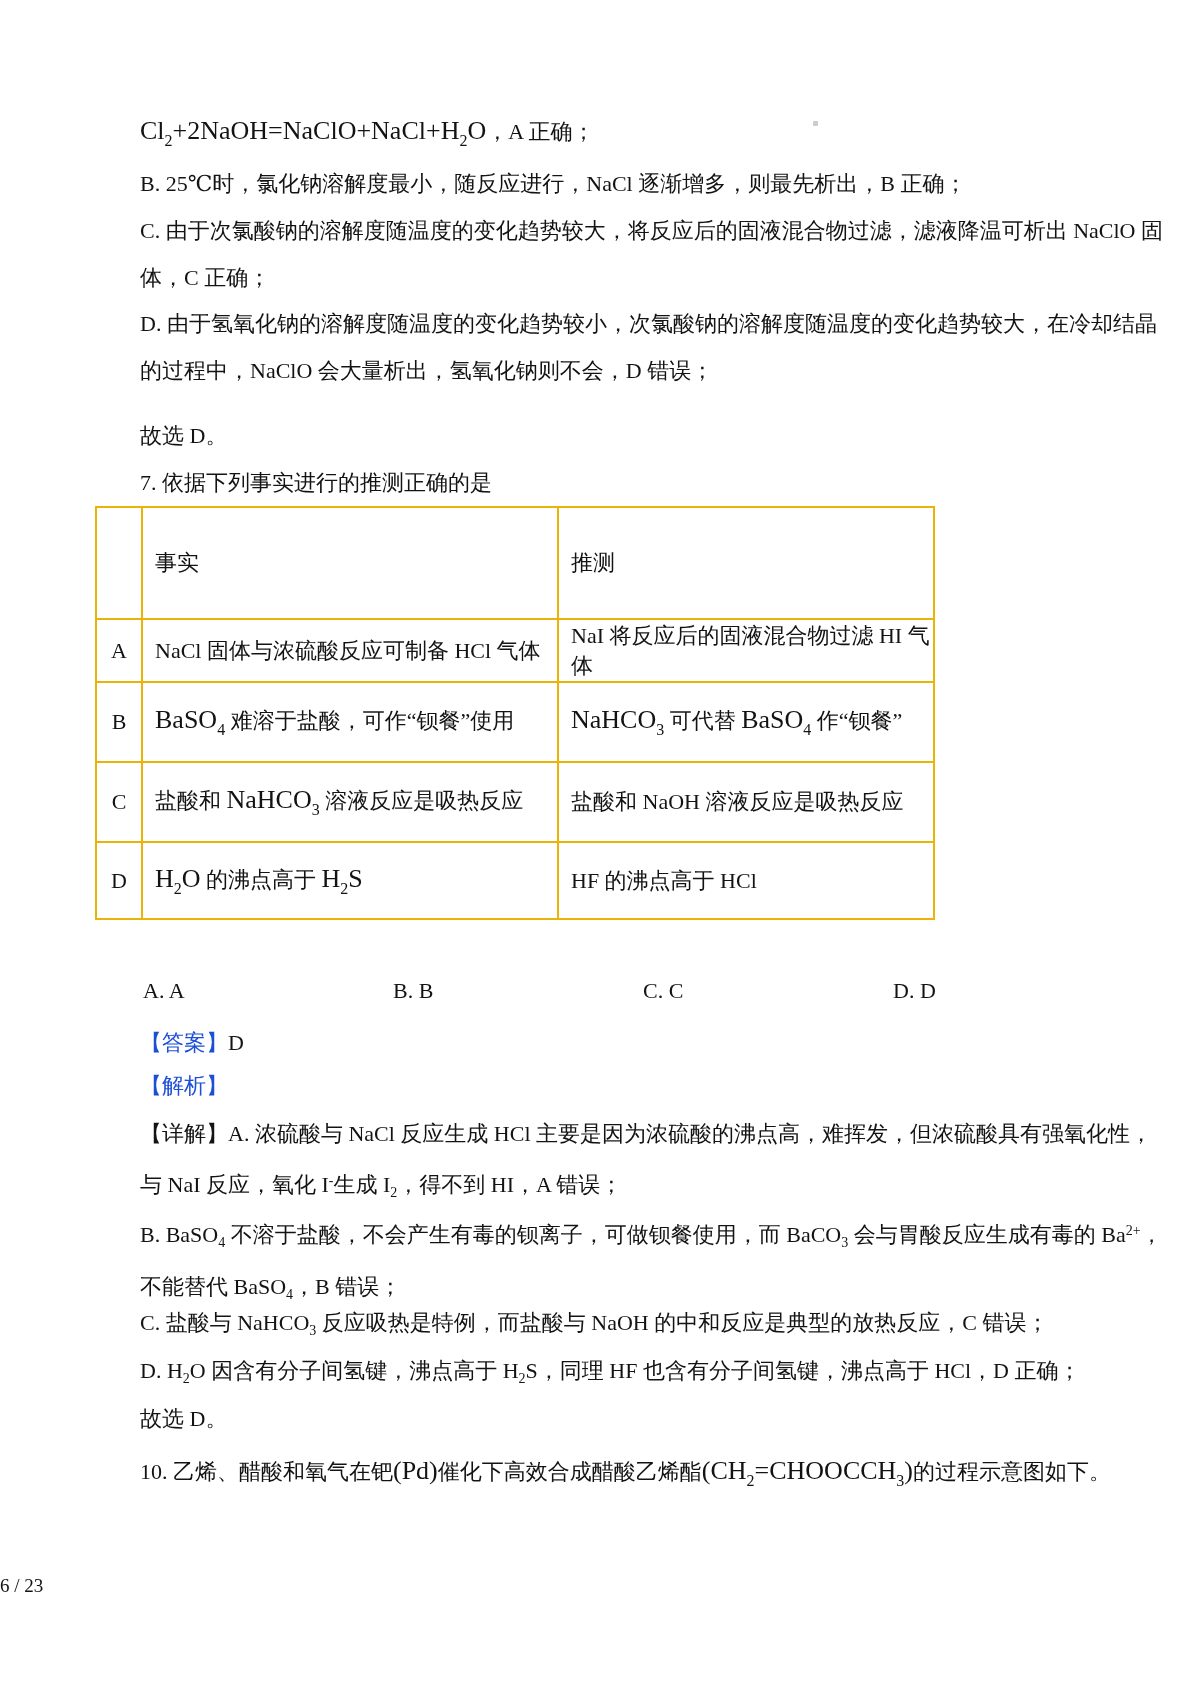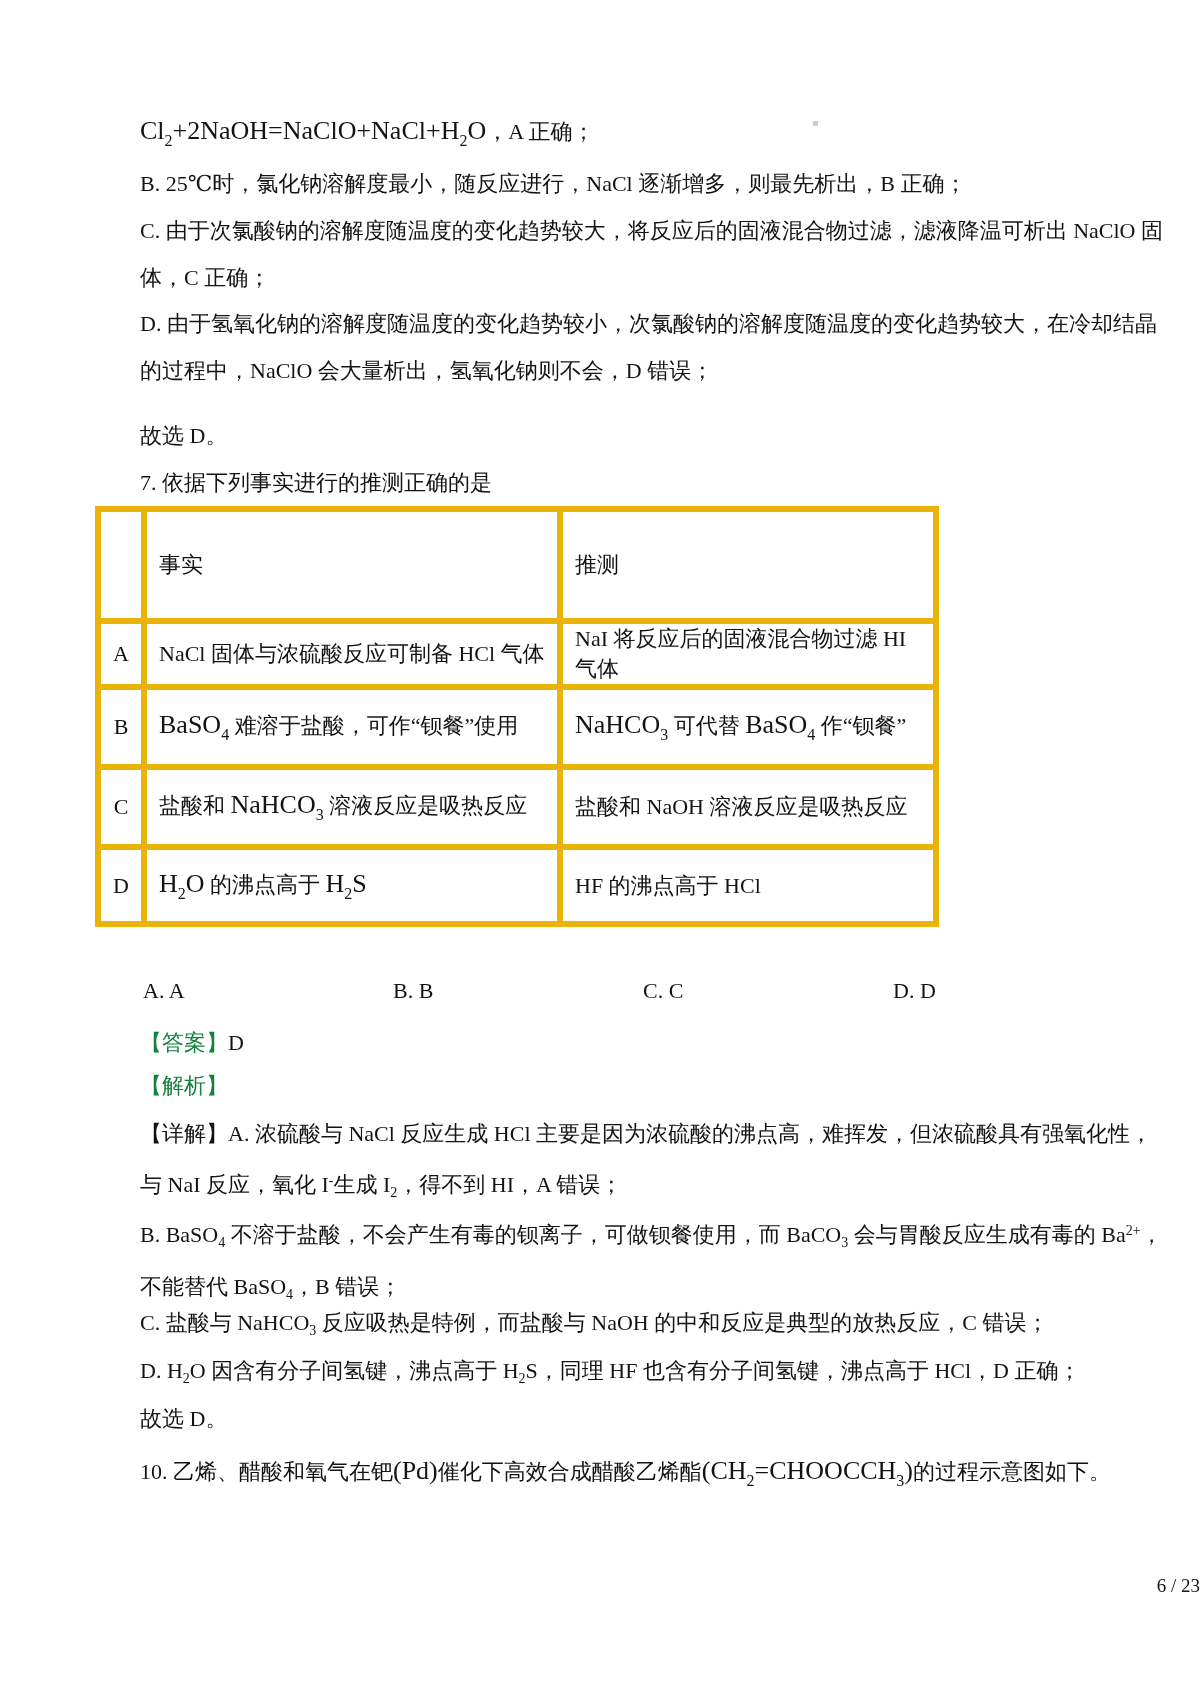--- a/index.html
+++ b/index.html
@@ -16,49 +16,49 @@
     height:47px;
     line-height:47px;
     font-size:22px;
     white-space:nowrap;
     margin-left:40px;
   }
   .eq{font-family:"Liberation Serif","DejaVu Serif",serif;font-size:26px;}
   .sub{font-size:14px;vertical-align:-5px;}
   .sup{font-size:14px;vertical-align:7px;}
   .eq.sub{font-size:16px;vertical-align:-7px;}
-  .blue{color:#15803d;}
+  .blue{color:#1d4ed8;}
 
   table.qtable{
     position:absolute;
     left:95px;top:506px;
     width:838px;
     border-collapse:collapse;
     table-layout:fixed;
     font-size:22px;
   }
   table.qtable td{
-    border:6px solid #eab308;
+    border:2px solid #eab308;
     vertical-align:middle;
     padding:0 0 0 12px;
     overflow:hidden;
   }
   table.qtable td.lbl{text-align:center;padding:0;}
   tr.r-header{height:112px;}
   tr.r-a{height:63px;}
   tr.r-b{height:80px;}
   tr.r-c{height:80px;}
   tr.r-d{height:77px;}
 
   .opt{position:absolute;top:0;}
   .footer{
     position:absolute;
     left:0;right:0;top:1562px;
     height:47px;line-height:47px;
-    text-align:right;
+    text-align:left;
     font-size:19px;
   }
   .artifact{
     position:absolute;
     left:813px;top:121px;
     width:5px;height:5px;
     background:#b0b0b0;
     opacity:.65;
     border-radius:1px;
   }

